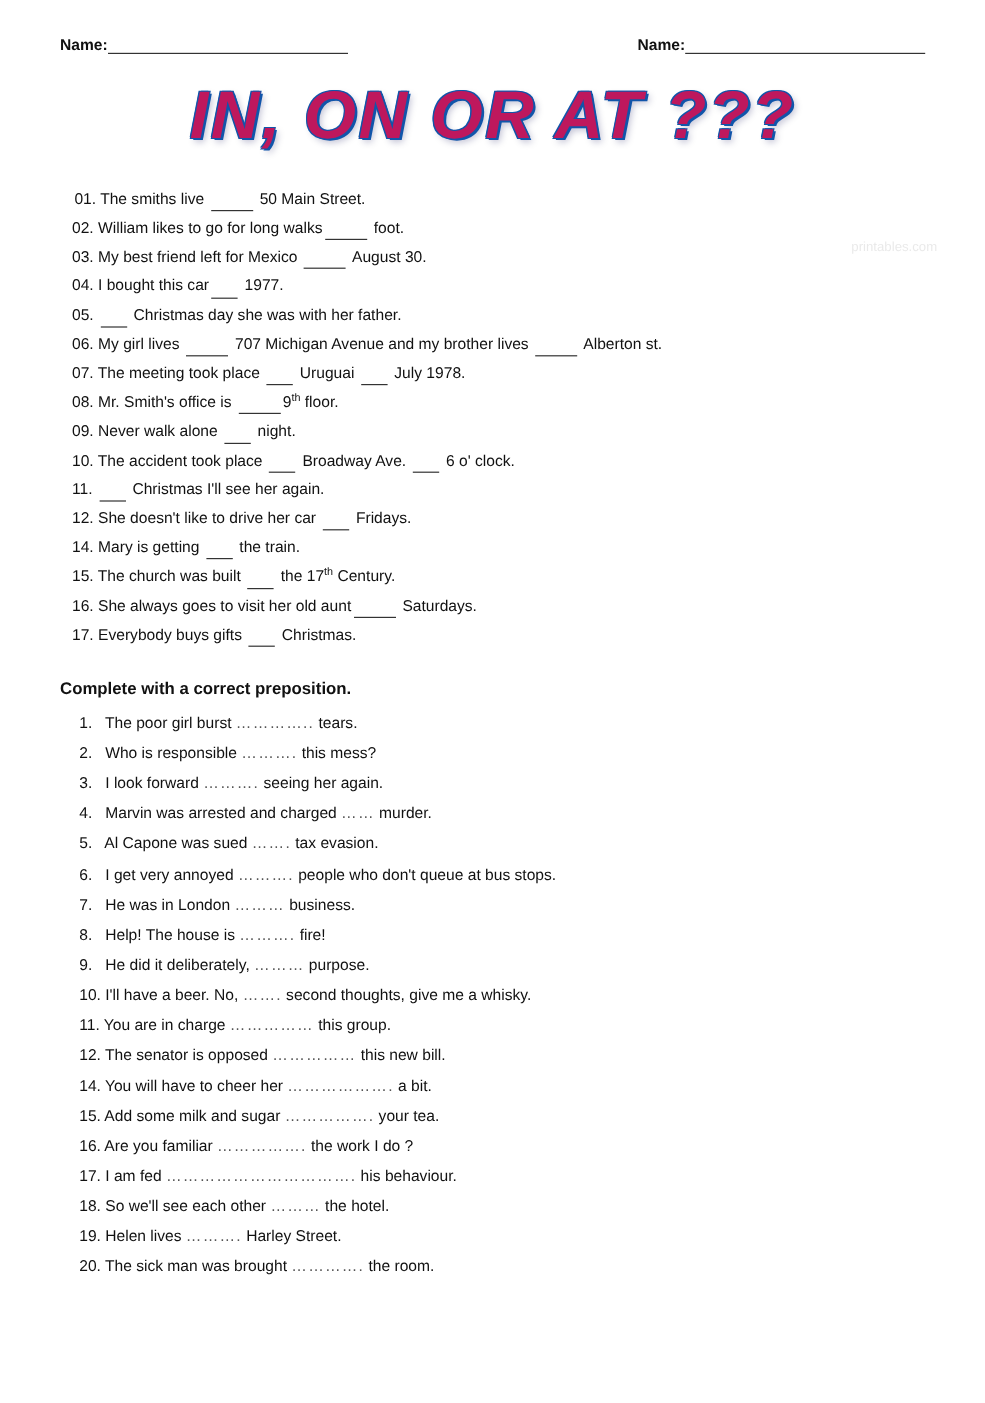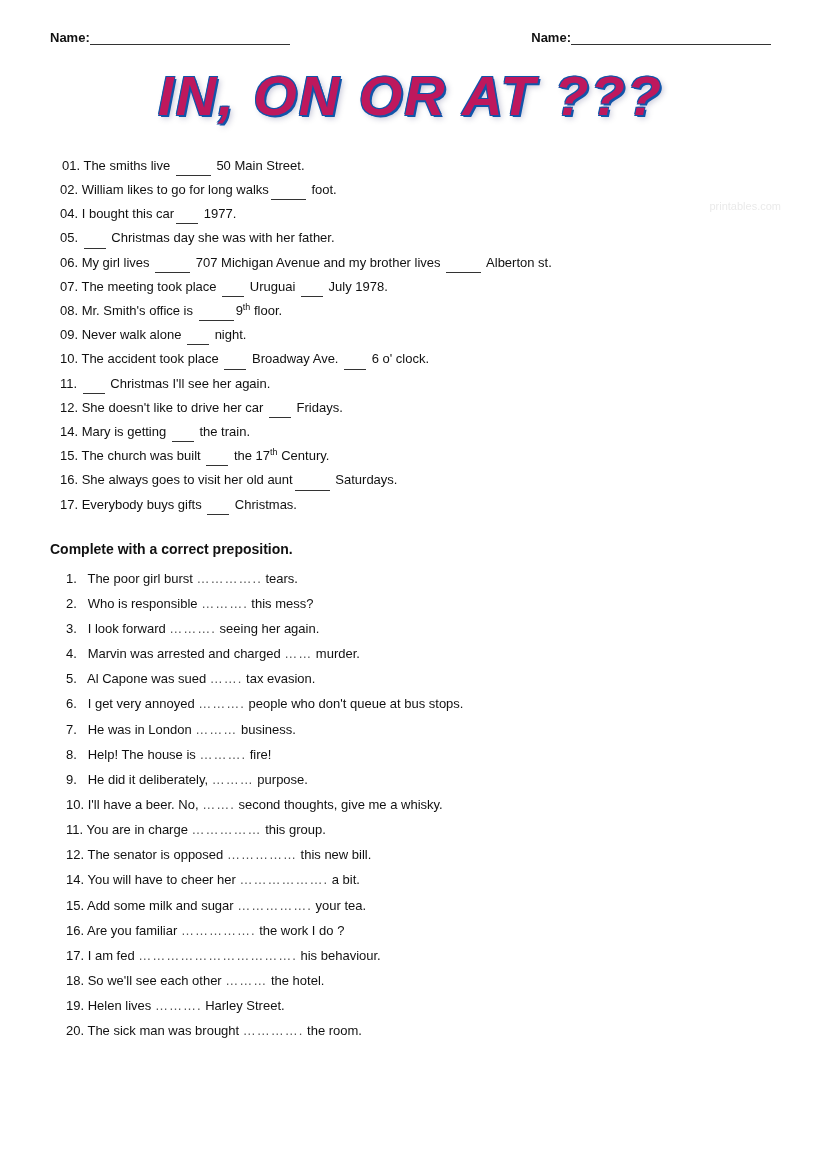--- a/index.html
+++ b/index.html
@@ -117,20 +117,21 @@
 </div>
 
 <div class="title-container">
   <span class="title-text">IN, ON OR AT ???</span>
 </div>
 
 <div class="section">
   <ol class="exercise-list">
     <li><span class="num-prefix"></span>01. The smiths live <span class="blank blank-medium"></span> 50 Main Street.</li>
     <li>02. William likes to go for long walks<span class="blank blank-medium"></span> foot.</li>
+    <li>03. My best friend left for Mexico <span class="blank blank-medium"></span> August 30.</li>
     <li>04. I bought this car<span class="blank blank-short"></span> 1977.</li>
     <li>05. <span class="blank blank-short"></span> Christmas day she was with her father.</li>
     <li>06. My girl lives <span class="blank blank-medium"></span> 707 Michigan Avenue and my brother lives <span class="blank blank-medium"></span> Alberton st.</li>
     <li>07. The meeting took place <span class="blank blank-short"></span> Uruguai <span class="blank blank-short"></span> July 1978.</li>
     <li>08. Mr. Smith's office is <span class="blank blank-medium"></span>9<sup>th</sup> floor.</li>
     <li>09. Never walk alone <span class="blank blank-short"></span> night.</li>
     <li>10. The accident took place <span class="blank blank-short"></span> Broadway Ave. <span class="blank blank-short"></span> 6 o' clock.</li>
     <li>11. <span class="blank blank-short"></span> Christmas I'll see her again.</li>
     <li>12. She doesn't like to drive her car <span class="blank blank-short"></span> Fridays.</li>
     <li>14. Mary is getting <span class="blank blank-short"></span> the train.</li>

